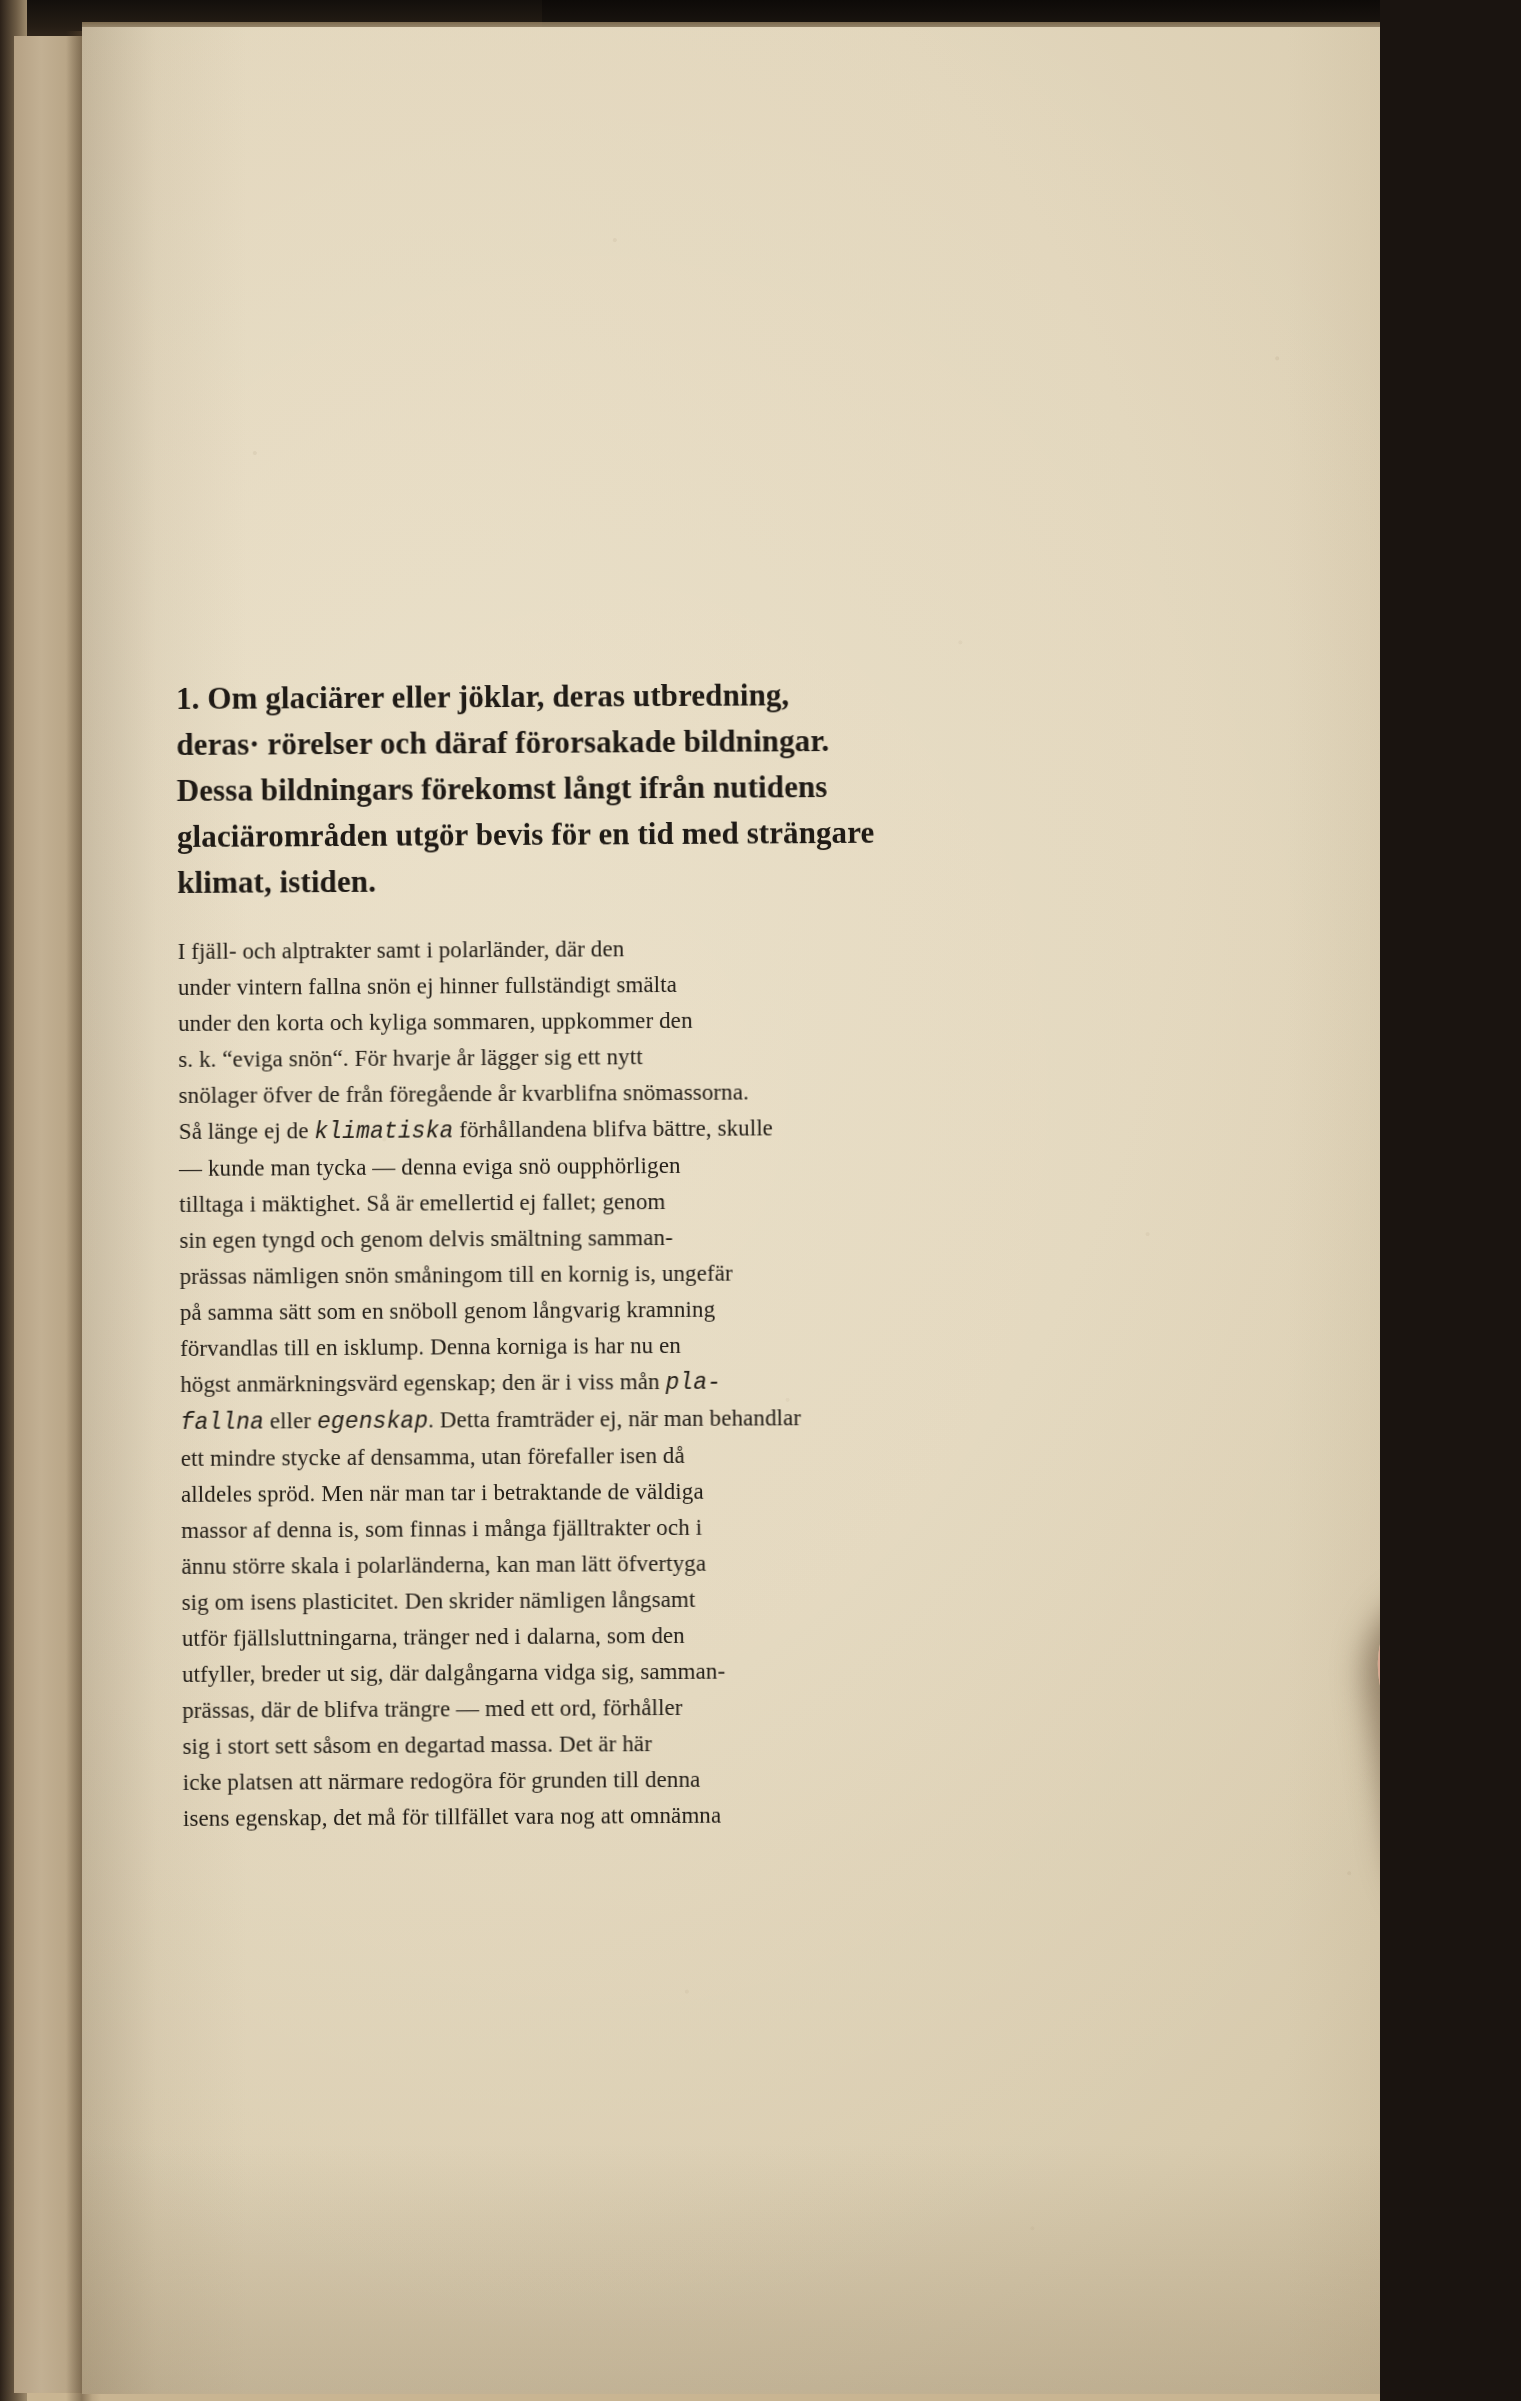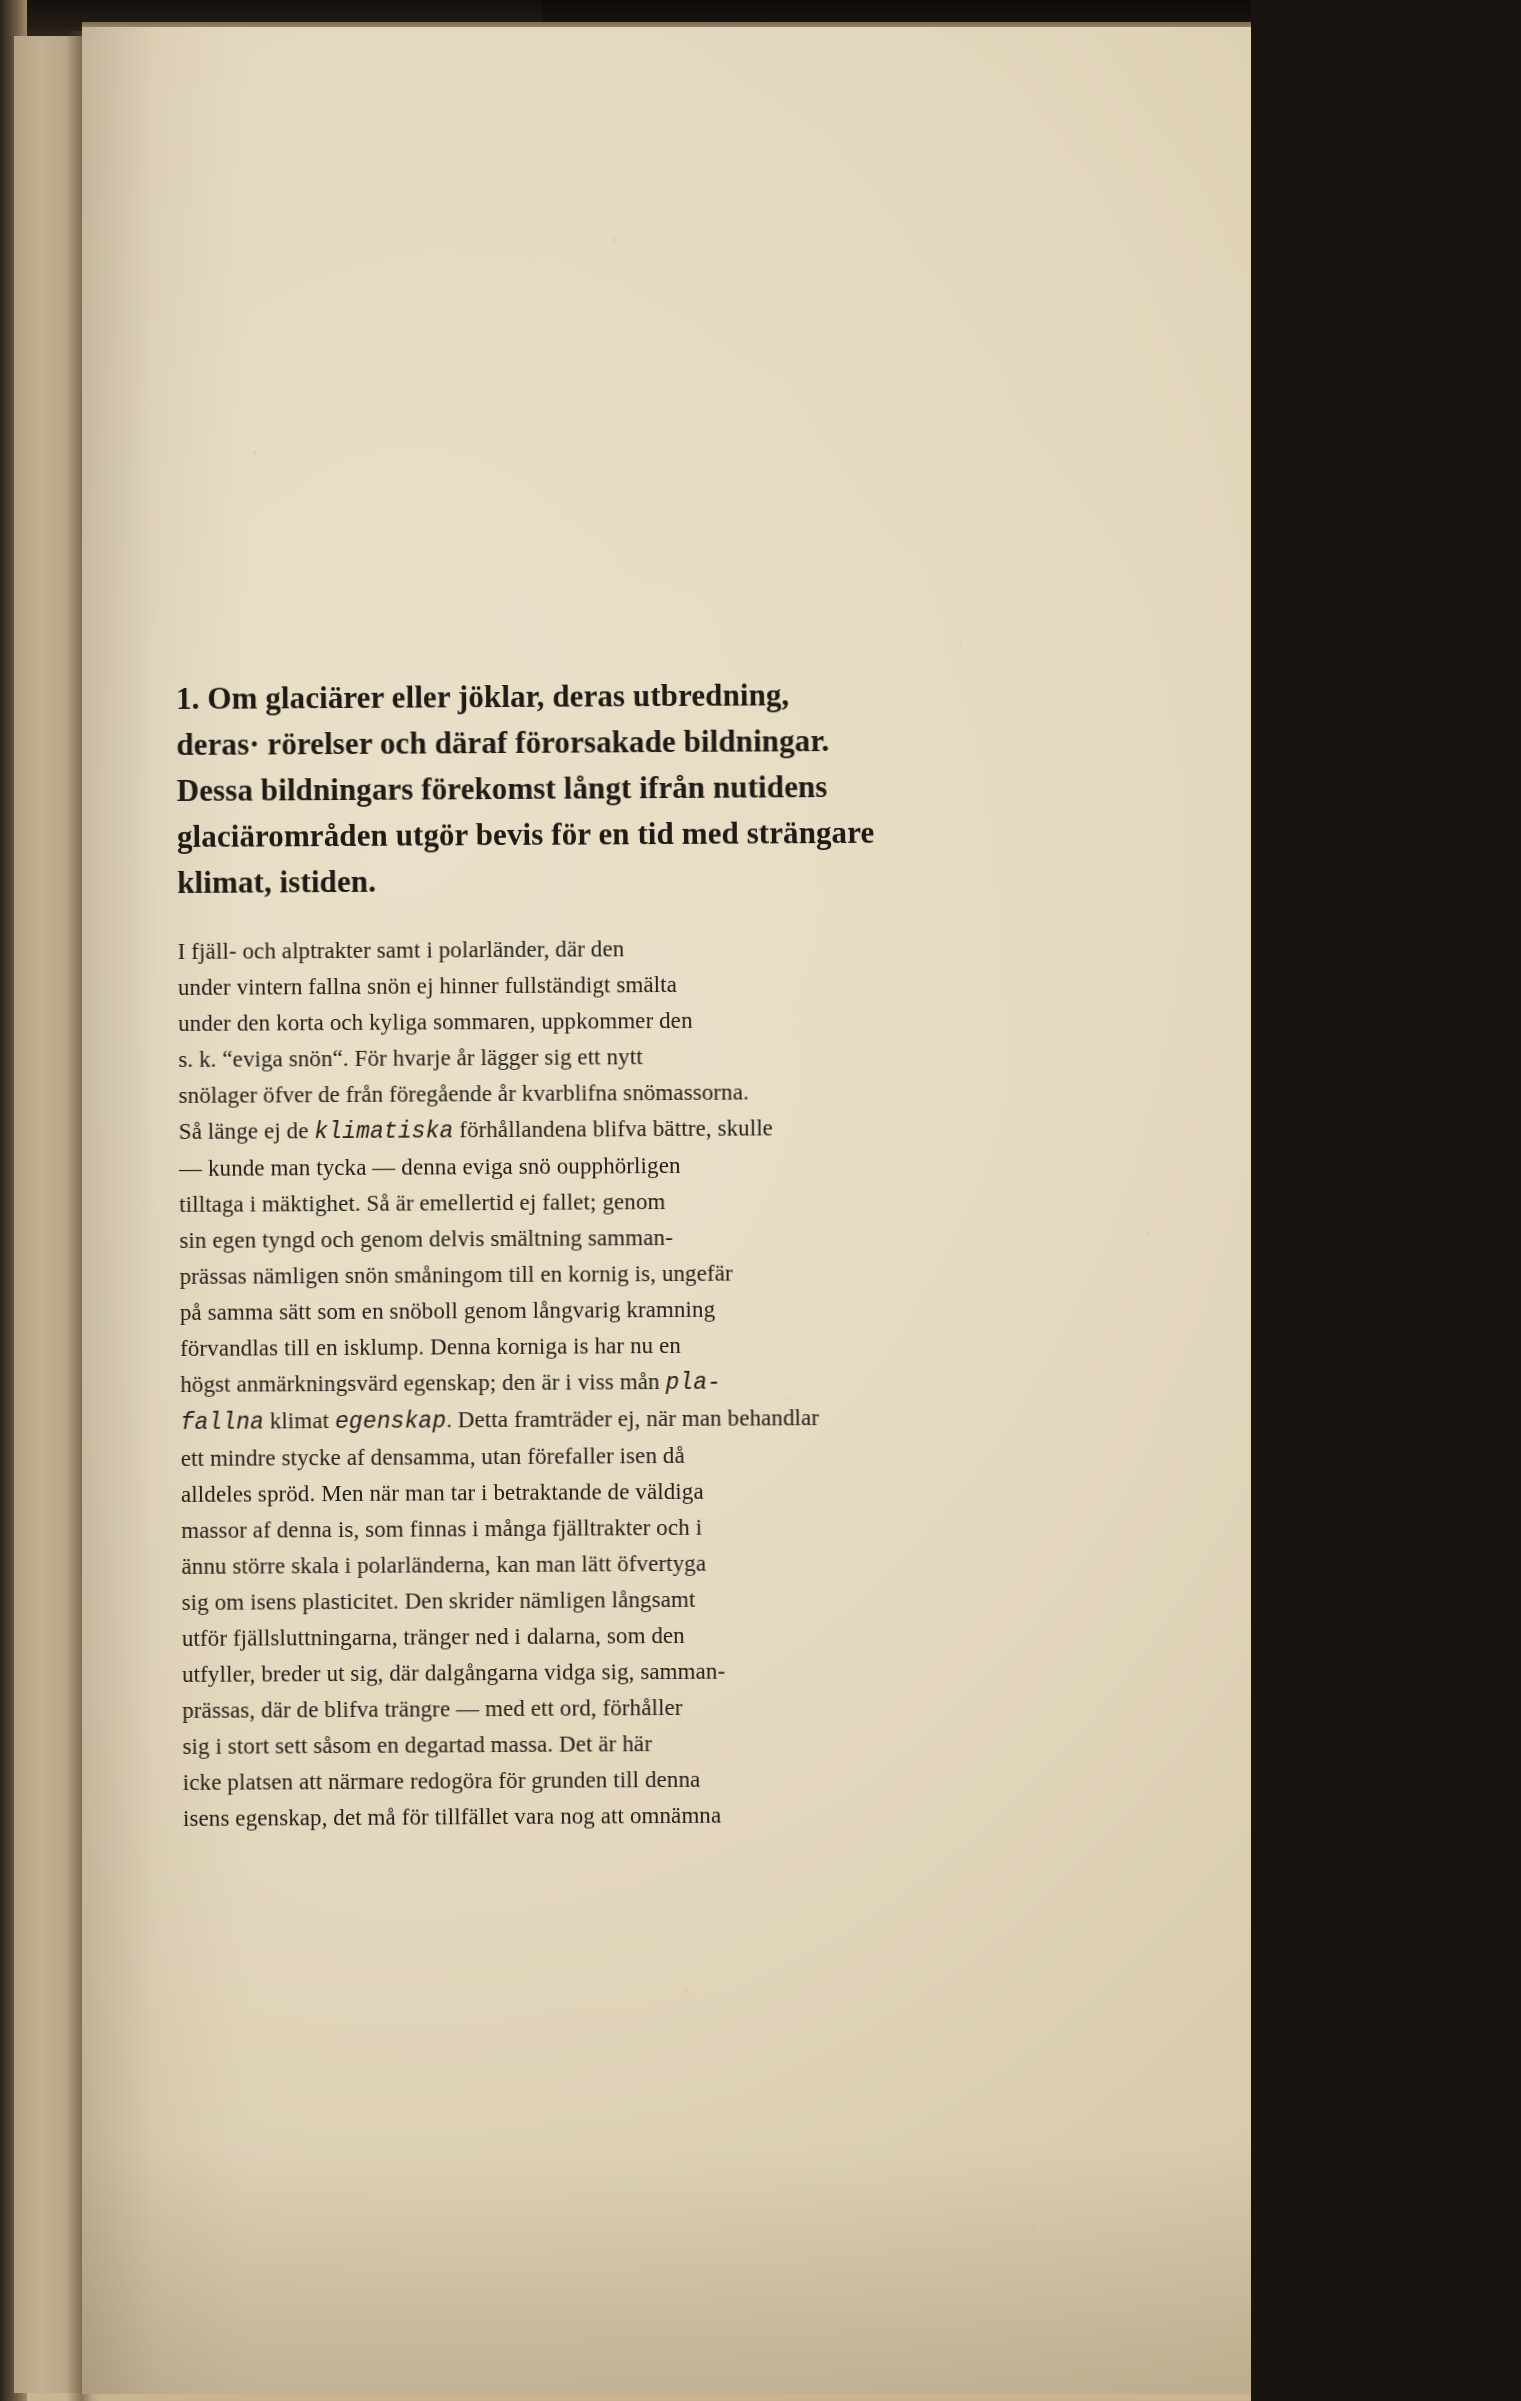--- a/index.html
+++ b/index.html
@@ -9,21 +9,21 @@
   }
   body {
     width: 1521px;
     height: 2401px;
     overflow: hidden;
     font-family: "Liberation Serif", serif;
   }
 
   #scan {
     position: relative;
-    width: 1251px;
+    width: 1380px;
     height: 2401px;
     overflow: hidden;
     background: #c9b592;
   }
 
   
   .backdrop-top {
     position: absolute;
     left: 0; top: 0;
     width: 1521px; height: 47px;
@@ -230,21 +230,21 @@
           <span class="ln" style="display: block; transform: scaleX(0.999652); transform-origin: 0px 50%;"><span>s.  k.  “eviga  snön“.   För  hvarje  år  lägger  sig  ett  nytt</span></span>
           <span class="ln" style="display: block; transform: scaleX(0.999652); transform-origin: 0px 50%;"><span>snölager öfver de från föregående år kvarblifna snömassorna.</span></span>
           <span class="ln" style="display: block; transform: scaleX(0.999652); transform-origin: 0px 50%;"><span>Så  länge  ej  de  </span><span class="ital">klimatiska</span><span>  förhållandena  blifva  bättre,  skulle</span></span>
           <span class="ln" style="display: block; transform: scaleX(0.999652); transform-origin: 0px 50%;"><span>—  kunde  man  tycka  —  denna  eviga  snö  oupphörligen</span></span>
           <span class="ln" style="display: block; transform: scaleX(0.999652); transform-origin: 0px 50%;"><span>tilltaga  i  mäktighet.   Så  är  emellertid  ej  fallet;  genom</span></span>
           <span class="ln" style="display: block; transform: scaleX(0.999652); transform-origin: 0px 50%;"><span>sin  egen  tyngd  och  genom  delvis  smältning  samman-</span></span>
           <span class="ln" style="display: block; transform: scaleX(0.999652); transform-origin: 0px 50%;"><span>prässas nämligen snön småningom till en kornig is, ungefär</span></span>
           <span class="ln" style="display: block; transform: scaleX(0.999652); transform-origin: 0px 50%;"><span>på  samma  sätt  som  en  snöboll  genom  långvarig  kramning</span></span>
           <span class="ln" style="display: block; transform: scaleX(0.999652); transform-origin: 0px 50%;"><span>förvandlas  till  en  isklump.   Denna  korniga  is  har  nu  en</span></span>
           <span class="ln" style="display: block; transform: scaleX(0.999652); transform-origin: 0px 50%;"><span>högst  anmärkningsvärd  egenskap;  den  är  i  viss  mån  </span><span class="ital">pla-</span></span>
-          <span class="ln" style="display: block; transform: scaleX(0.999652); transform-origin: 0px 50%;"><span class="ital">fallna</span><span>  klimat  </span><span class="ital">egenskap</span><span>.   Detta  framträder  ej,  när  man  behandlar</span></span>
+          <span class="ln" style="display: block; transform: scaleX(0.999652); transform-origin: 0px 50%;"><span class="ital">fallna</span><span>  eller  </span><span class="ital">egenskap</span><span>.   Detta  framträder  ej,  när  man  behandlar</span></span>
           <span class="ln" style="display: block; transform: scaleX(0.999652); transform-origin: 0px 50%;"><span>ett  mindre  stycke  af  densamma,  utan  förefaller  isen  då</span></span>
           <span class="ln" style="display: block; transform: scaleX(0.999652); transform-origin: 0px 50%;"><span>alldeles  spröd.   Men  när  man  tar  i  betraktande  de  väldiga</span></span>
           <span class="ln" style="display: block; transform: scaleX(0.999652); transform-origin: 0px 50%;"><span>massor  af  denna  is,  som  finnas  i  många  fjälltrakter  och  i</span></span>
           <span class="ln" style="display: block; transform: scaleX(0.999652); transform-origin: 0px 50%;"><span>ännu  större  skala  i  polarländerna,  kan  man  lätt  öfvertyga</span></span>
           <span class="ln" style="display: block; transform: scaleX(0.999652); transform-origin: 0px 50%;"><span>sig  om  isens  plasticitet.   Den  skrider  nämligen  långsamt</span></span>
           <span class="ln" style="display: block; transform: scaleX(0.999652); transform-origin: 0px 50%;"><span>utför  fjällsluttningarna,  tränger  ned  i  dalarna,  som  den</span></span>
           <span class="ln" style="display: block; transform: scaleX(0.999652); transform-origin: 0px 50%;"><span>utfyller,  breder  ut  sig,  där  dalgångarna  vidga  sig,  samman-</span></span>
           <span class="ln" style="display: block; transform: scaleX(0.999652); transform-origin: 0px 50%;"><span>prässas,  där  de  blifva  trängre  —  med  ett  ord,  förhåller</span></span>
           <span class="ln" style="display: block; transform: scaleX(0.999652); transform-origin: 0px 50%;"><span>sig  i  stort  sett  såsom  en  degartad  massa.   Det  är  här</span></span>
           <span class="ln" style="display: block; transform: scaleX(0.999652); transform-origin: 0px 50%;"><span>icke  platsen  att  närmare  redogöra  för  grunden  till  denna</span></span>

